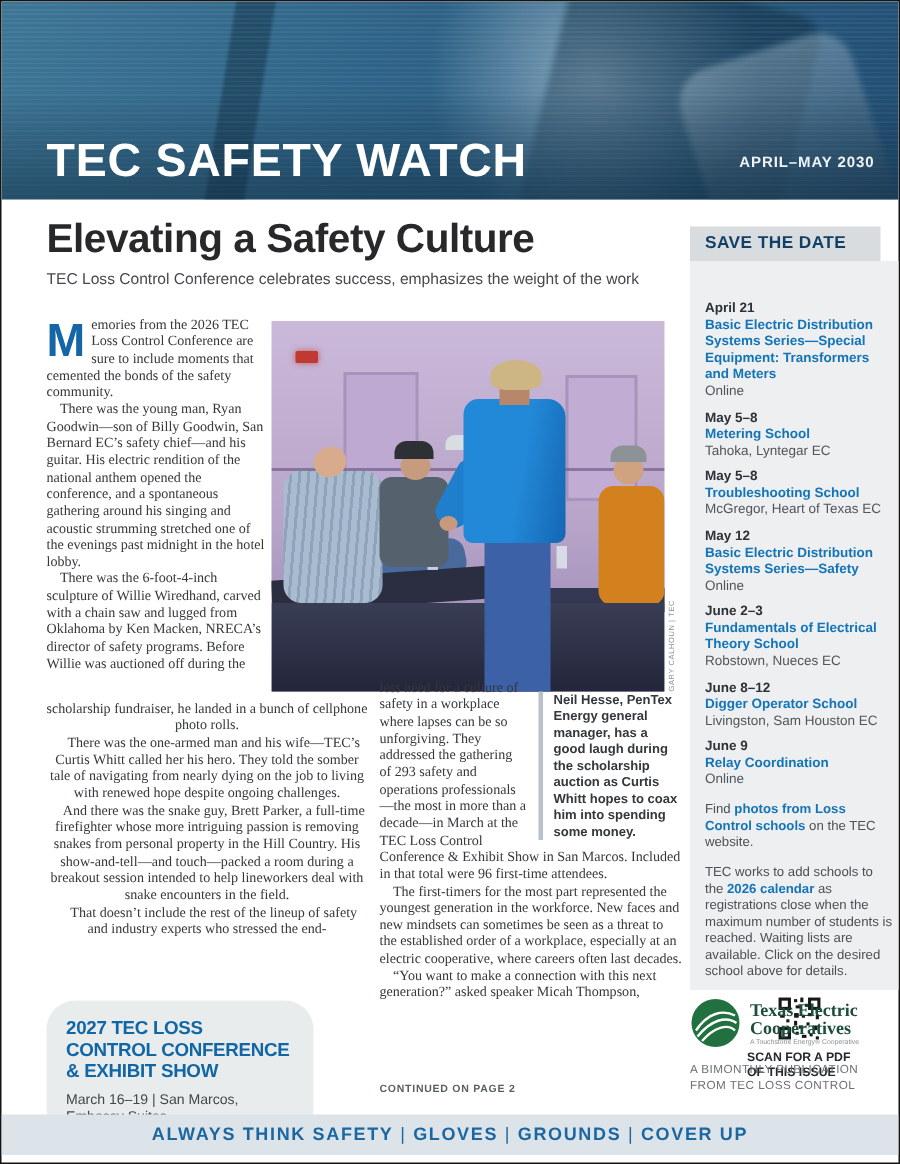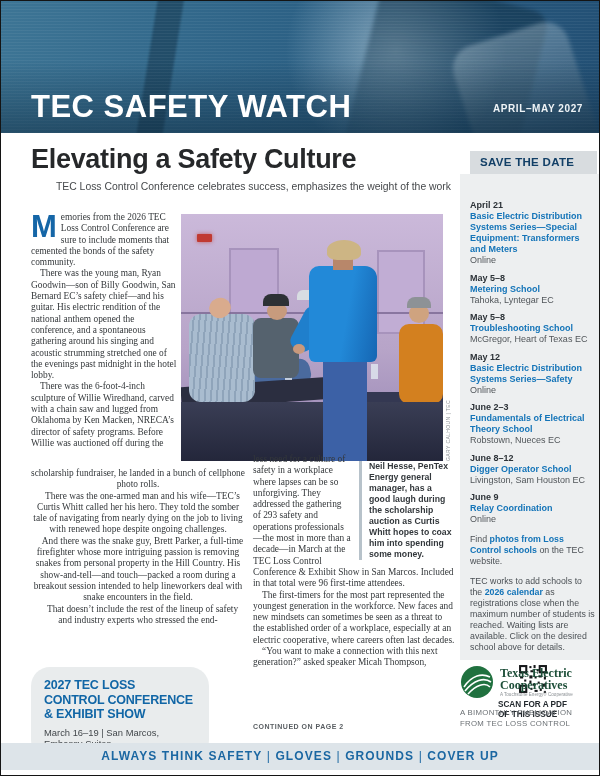--- a/index.html
+++ b/index.html
@@ -20,21 +20,21 @@
   .banner .scan{position:absolute;inset:0;
           background:repeating-linear-gradient(0deg, rgba(255,255,255,.05) 0 1px, rgba(0,0,0,0) 1px 3px);}
   .banner .shade{position:absolute;inset:0;background:linear-gradient(to top, rgba(13,40,60,.5), rgba(13,40,60,0) 55%);}
   .masthead{position:absolute;left:30px;bottom:11px;color:#fff;font-size:31px;font-weight:bold;
           letter-spacing:.5px;line-height:1;}
   .issue{position:absolute;right:16px;bottom:19px;color:#eef3f6;font-size:10px;font-weight:bold;letter-spacing:.6px;}
 
   
   .headline{position:absolute;left:30px;top:144px;width:420px;font-size:27px;font-weight:bold;
           color:#26282a;letter-spacing:-.3px;line-height:1.05;}
-  .deck{position:absolute;left:30px;top:180px;width:420px;font-size:10.4px;color:#46494c;text-align:right;}
+  .deck{position:absolute;left:30px;top:180px;width:420px;font-size:10.4px;color:#46494c;}
 
   
   .serif{font-family:"Liberation Serif","DejaVu Serif",serif;font-size:9.4px;line-height:11.3px;color:#34383b;}
   .serif p{margin:0;}
   .serif p.ind{text-indent:9px;}
   .colA{position:absolute;left:30px;top:211px;width:146px;}
   .dropcap{float:left;font-family:"Liberation Sans",sans-serif;font-weight:bold;color:#1566a7;
           font-size:31px;line-height:25px;margin:2px 4px 0 0;}
   .colB{position:absolute;left:30px;top:467px;width:214px;text-align:center;}
   .colC{position:absolute;left:252px;top:453px;width:202px;}
@@ -77,21 +77,21 @@
   .ph-bottle{left:80px;top:146px;width:5px;height:16px;background:#5a4630;}
   .credit{position:absolute;left:444px;top:398px;height:62px;writing-mode:vertical-rl;transform:rotate(180deg);
           font-size:5px;letter-spacing:.4px;color:#8a8f94;}
 
   
   .promo{position:absolute;left:30px;top:666px;width:178px;box-sizing:border-box;background:#e9eced;padding:11px 13px 10px;border-radius:19px;}
   .promo .ptitle{font-size:12.5px;line-height:14.5px;font-weight:bold;color:#1166a6;letter-spacing:-.2px;}
   .promo .pdetails{margin-top:5px;font-size:9.4px;color:#43484c;}
 
   
-  .sb-head{position:absolute;left:469px;top:150px;width:127px;height:23px;box-sizing:border-box;background:#d8dcdf;
+  .sb-head{position:absolute;left:459px;top:150px;width:127px;height:23px;box-sizing:border-box;background:#d8dcdf;
           color:#123f66;font-weight:bold;font-size:11.5px;letter-spacing:.3px;line-height:23px;padding-left:10px;}
   .sb-body{position:absolute;left:459px;top:173px;width:145px;height:486px;box-sizing:border-box;
           background:#edeff0;padding:26px 9px 8px 10px;}
   .sb-event{margin-bottom:6.5px;}
   .sb-date{font-size:9px;font-weight:bold;color:#2c3237;line-height:11px;}
   .sb-title{font-size:9px;font-weight:bold;color:#1474b8;line-height:11px;}
   .sb-loc{font-size:9px;color:#51565a;line-height:11px;}
   .sb-note{margin-top:9px;font-size:8.8px;line-height:11px;color:#4b5055;}
   .sb-link{color:#1474b8;font-weight:bold;}
   .qr-row{margin-top:11px;display:flex;align-items:center;gap:6px;flex-direction:column;}
@@ -118,21 +118,21 @@
 <div class="page">
 
   <div class="banner">
     <div class="art1"></div>
     <div class="art2"></div>
     <div class="art3"></div>
     <div class="art4"></div>
     <div class="scan"></div>
     <div class="shade"></div>
     <div class="masthead">TEC SAFETY WATCH</div>
-    <div class="issue">APRIL–MAY 2027</div>
+    <div class="issue">APRIL–MAY 2030</div>
   </div>
 
   <div class="headline">Elevating a Safety Culture</div>
   <div class="deck">TEC Loss Control Conference celebrates success, emphasizes the weight of the work</div>
 
   <div class="colA serif">
     <span class="dropcap">M</span>
     <p>emories from the 2026 TEC Loss Control Conference are sure to include moments that cemented the bonds of the safety community.</p>
     <p class="ind">There was the young man, Ryan Goodwin—son of Billy Goodwin, San Bernard EC’s safety chief—and his guitar. His electric rendition of the national anthem opened the conference, and a spontaneous gathering around his singing and acoustic strumming stretched one of the evenings past midnight in the hotel lobby.</p>
     <p class="ind">There was the 6-foot-4-inch sculpture of Willie Wiredhand, carved with a chain saw and lugged from Oklahoma by Ken Macken, NRECA’s director of safety programs. Before Willie was auctioned off during the</p>

